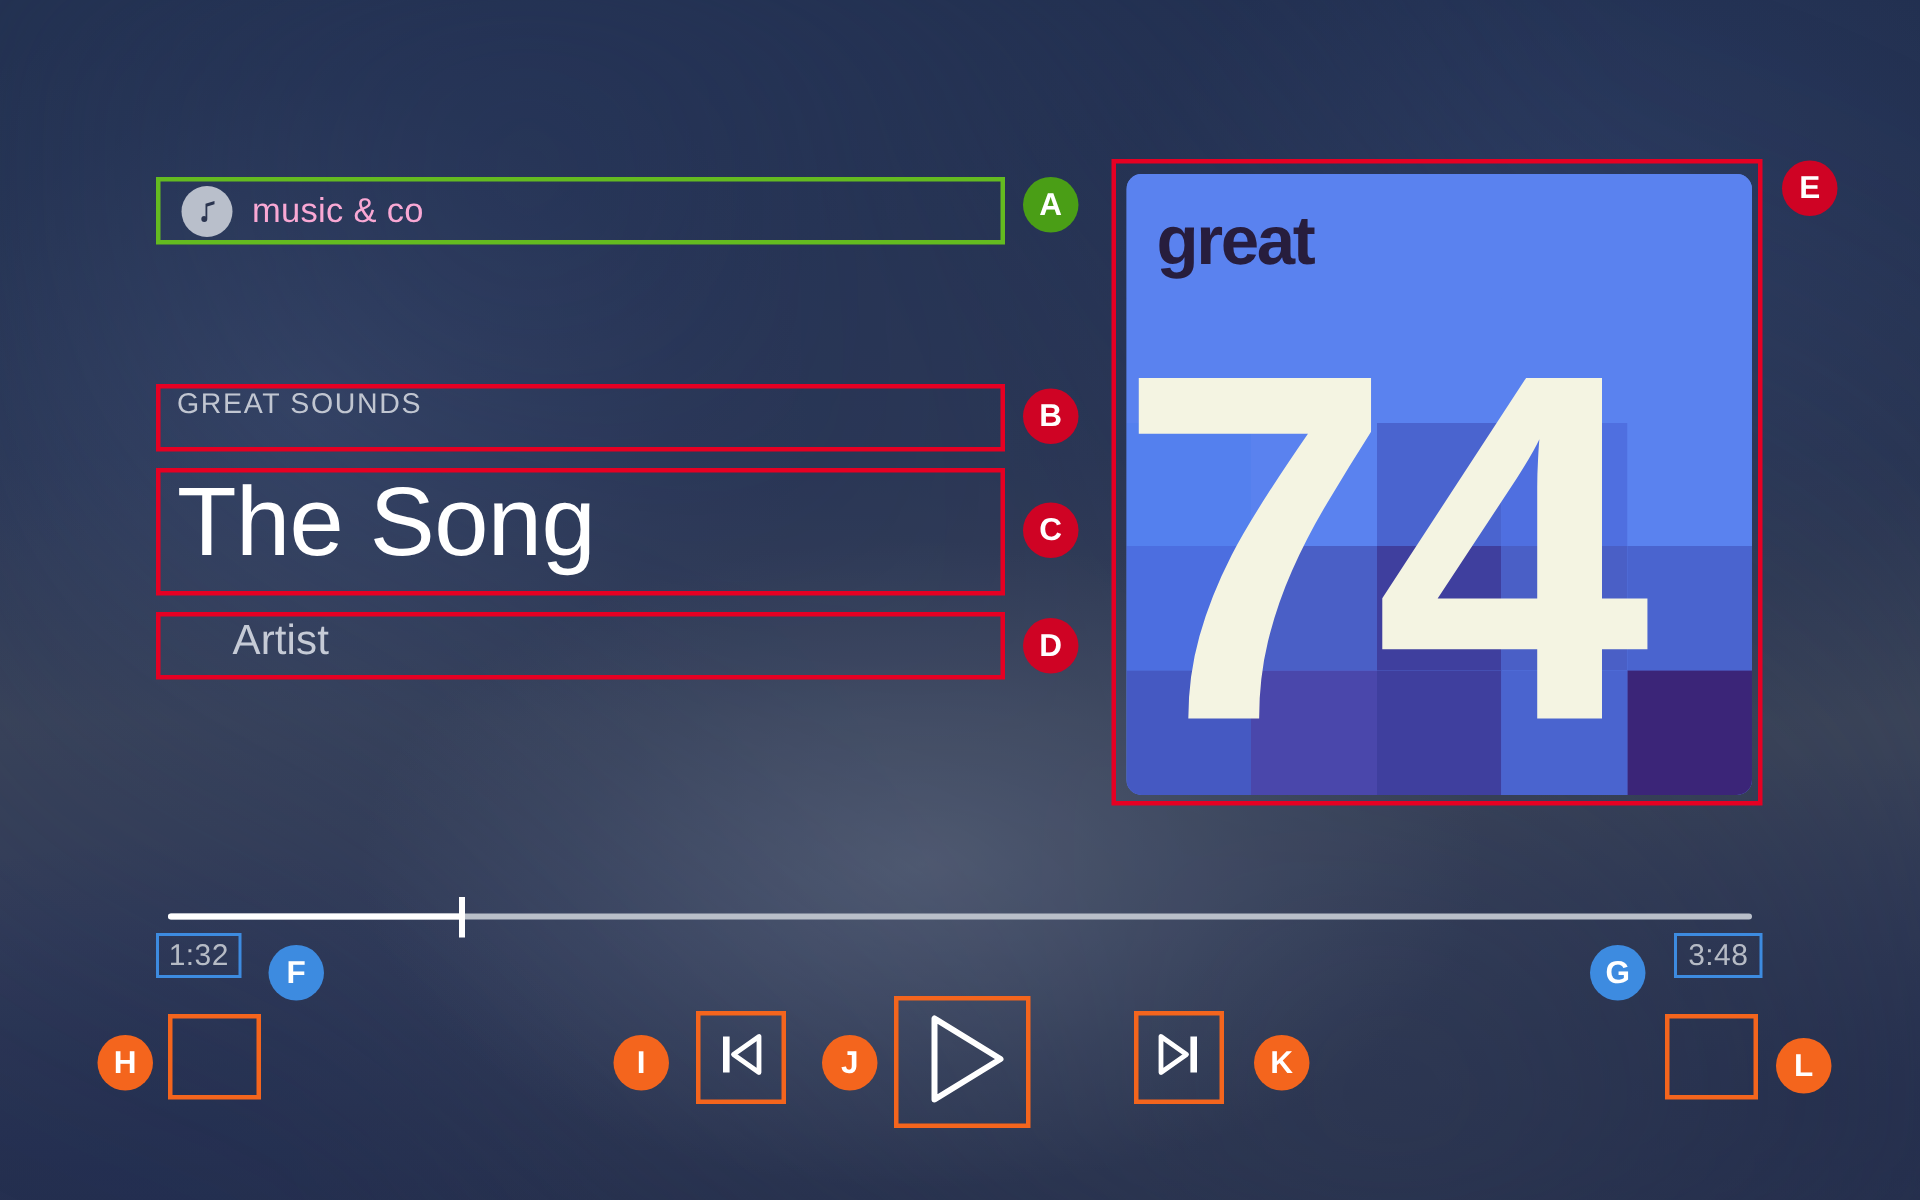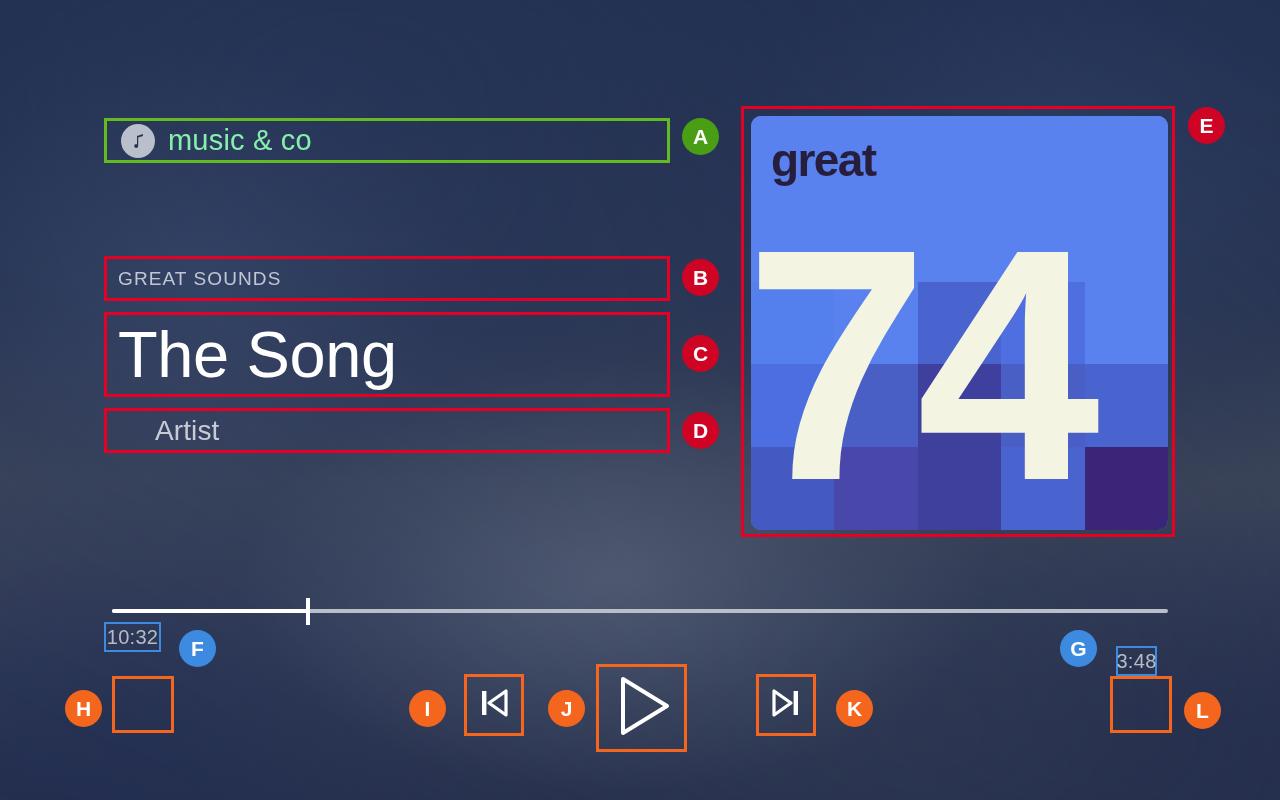--- a/index.html
+++ b/index.html
@@ -42,28 +42,28 @@
     position:absolute; left:104px; top:118px; width:566px; height:45px;
     display:flex; align-items:center; gap:13px; padding-left:14px;
     border:3px solid #64bb20;
   }
   .note-badge {
     width:34px; height:34px; border-radius:50%;
     background:#b9bfcb; display:flex; align-items:center; justify-content:center;
     flex:0 0 auto;
   }
   .app-title {
-    font-size:29px; color:#86efac; letter-spacing:0.2px; white-space:nowrap;
+    font-size:23px; color:#f9a8d4; letter-spacing:0.2px; white-space:nowrap;
   }
 
   
   .meta-box {
     position:absolute; left:104px;
     border:3px solid #e60023;
-    display:flex; align-items:center;
+    display:flex; 
     padding-left:11px;
   }
   #box-album  { top:256px; width:566px; height:45px; }
   #box-title  { top:312px; width:566px; height:85px; }
   #box-artist { top:408px; width:566px; height:45px;padding-left:48px; }
 
   .album-label {
     font-size:19px; letter-spacing:1.1px; color:#c1c6d1; text-transform:uppercase;
   }
   .song-title {
@@ -115,21 +115,21 @@
   .track-handle {
     position:absolute; top:-6px; width:4px; height:27px; background:#ffffff;
   }
 
   .time-box {
     position:absolute; border:2px solid #3d8be0;
     display:flex; align-items:center; justify-content:center;
     font-size:20px; color:#b6bbc5; letter-spacing:0.3px;
   }
   #time-current { left:104px; top:622px; width:57px; height:30px; }
-  #time-total   { left:1116px; top:622px; width:41px; height:30px;margin-top:24px; }
+  #time-total   { left:1116px; top:622px; width:59px; height:30px; }
 
   
   .ctrl {
     position:absolute; border:3px solid #f4651d;
     display:flex; align-items:center; justify-content:center;
   }
   #ctrl-shuffle { left:112px; top:676px; width:62px; height:57px; }
   #ctrl-prev    { left:464px; top:674px; width:60px; height:62px; }
   #ctrl-play    { left:596px; top:664px; width:91px; height:88px; }
   #ctrl-next    { left:756px; top:674px; width:60px; height:62px; }
@@ -229,21 +229,21 @@
     </div>
   </div>
   <div class="badge red" id="badge-E">E</div>
 
   <div id="progress-row">
     <div class="track-bg"></div>
     <div class="track-fill" style="width: 18.6%;"></div>
     <div class="track-handle" style="left: calc(18.6% - 2px);"></div>
   </div>
 
-  <div class="time-box" id="time-current">10:32</div>
+  <div class="time-box" id="time-current">1:32</div>
   <div class="badge blue" id="badge-F">F</div>
 
   <div class="time-box" id="time-total">3:48</div>
   <div class="badge blue" id="badge-G">G</div>
 
   <div class="ctrl" id="ctrl-shuffle"></div>
   <div class="badge orange" id="badge-H">H</div>
 
   <div class="ctrl" id="ctrl-prev">
     <span>

